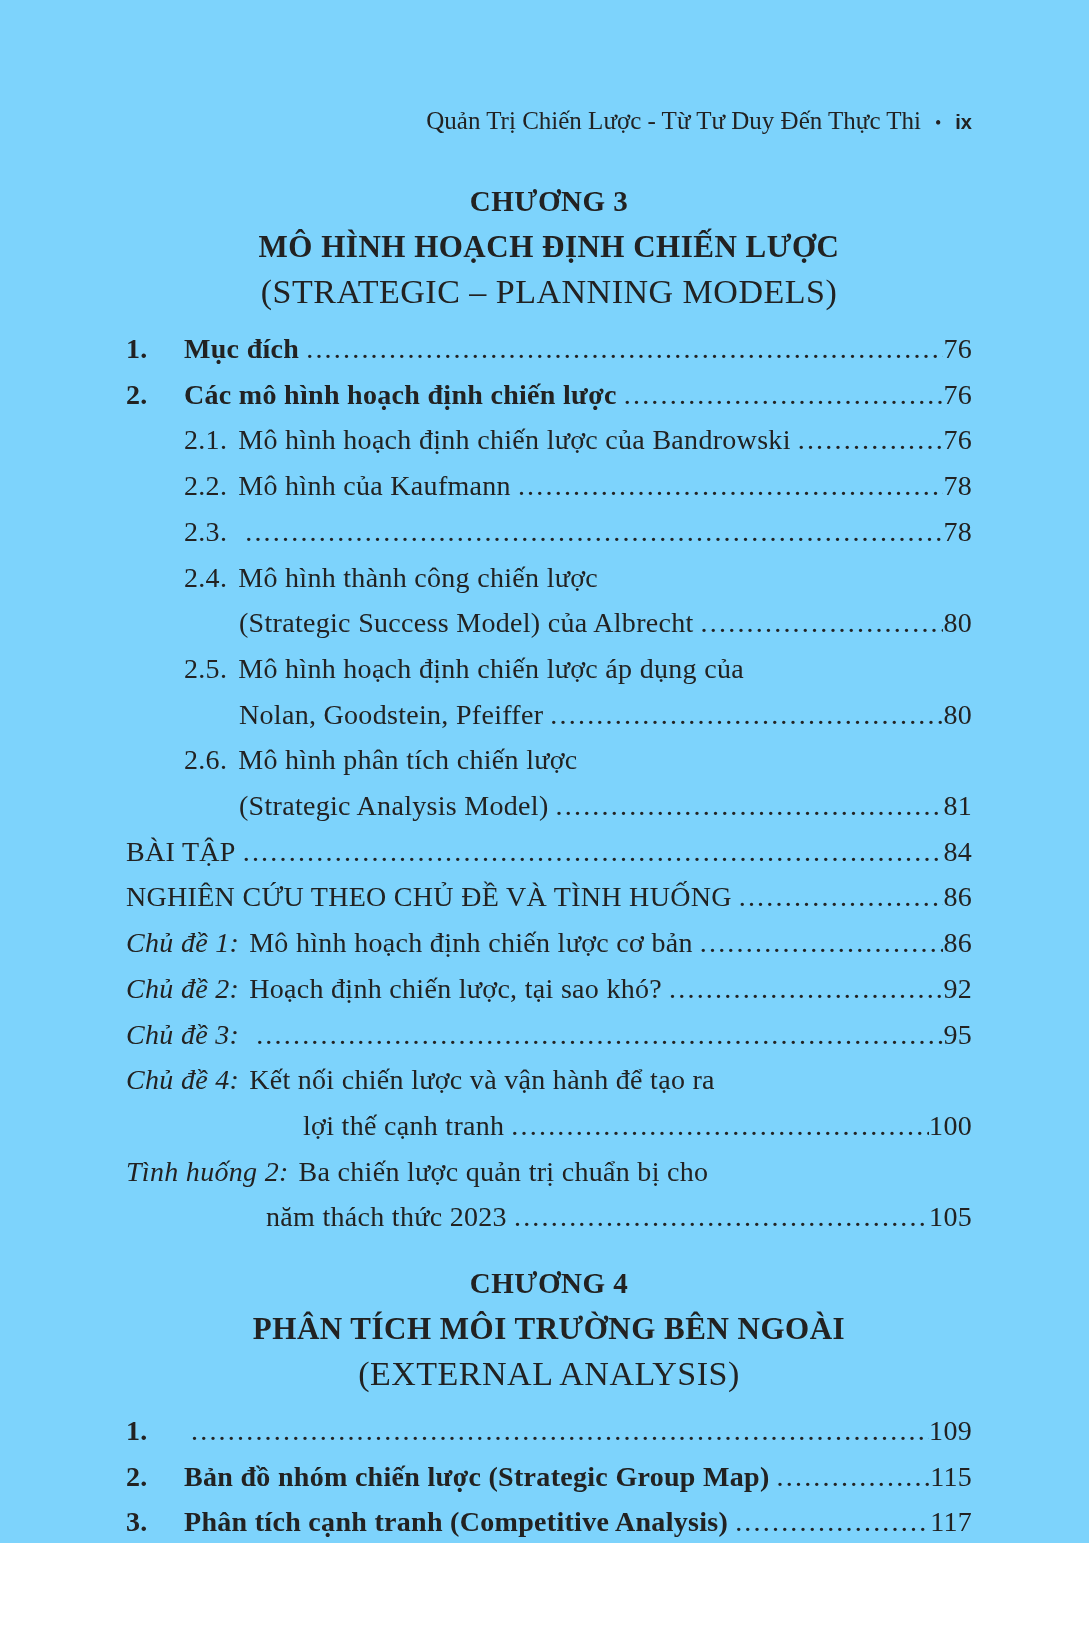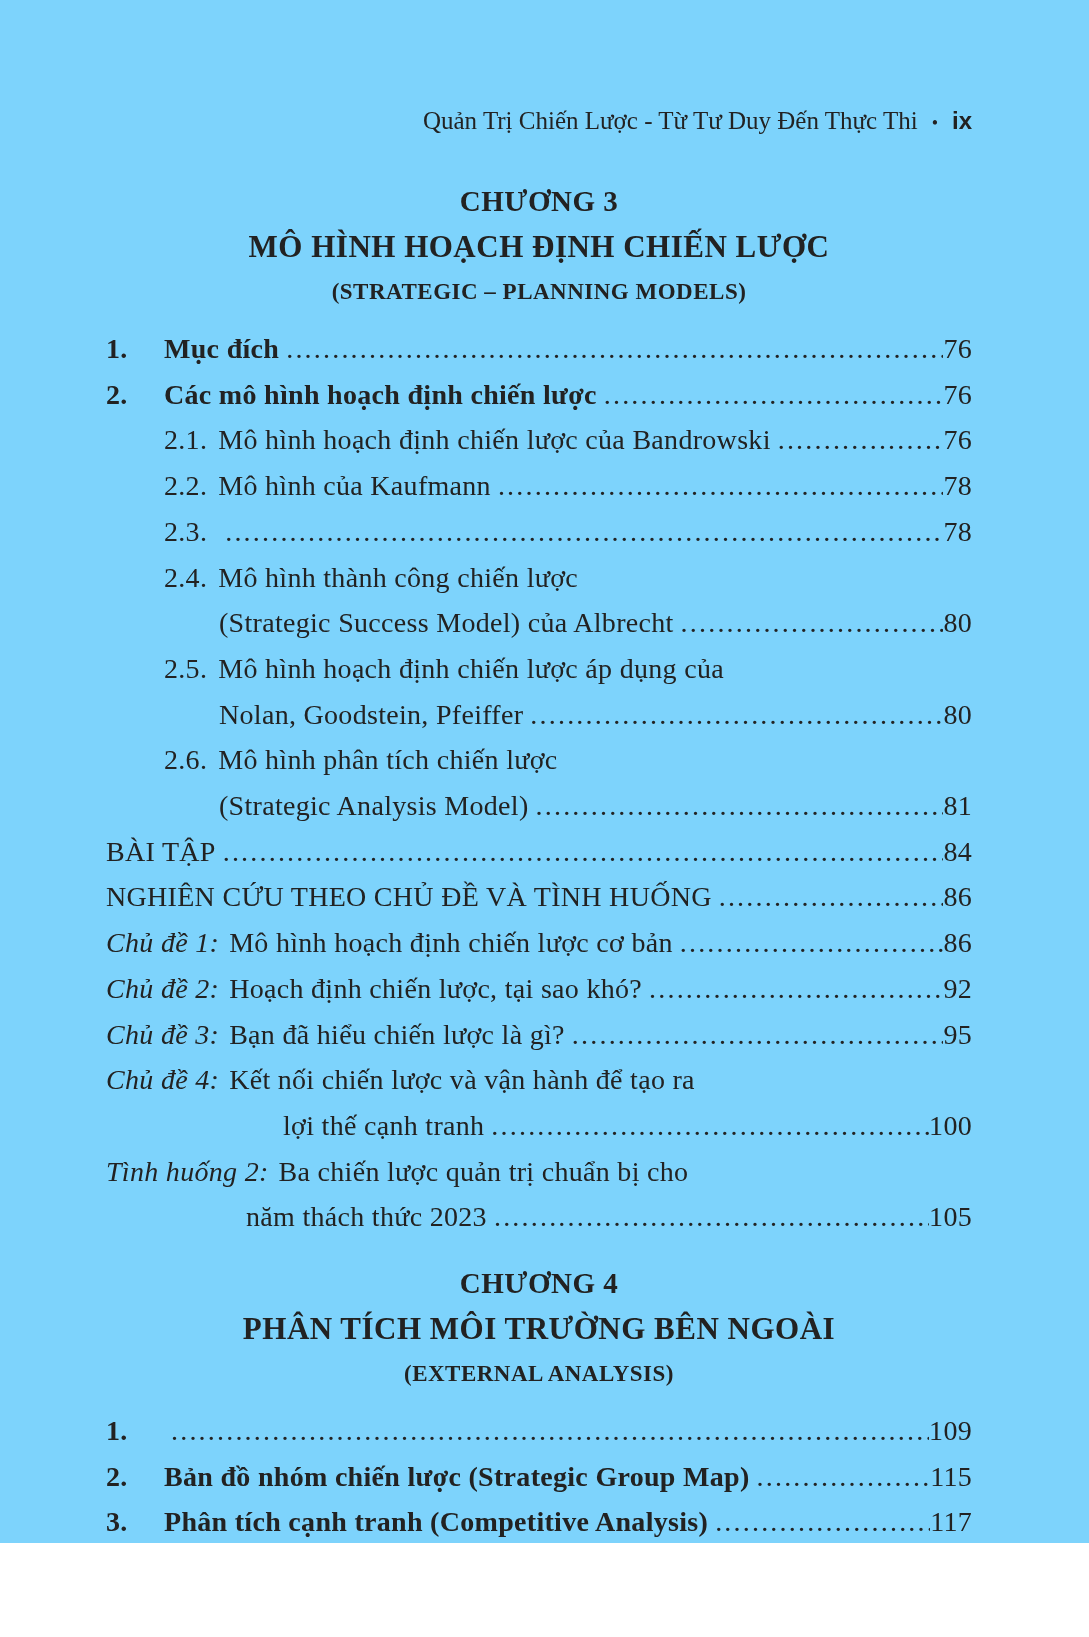--- a/index.html
+++ b/index.html
@@ -6,27 +6,27 @@
   .page{
     position:relative;width:1089px;height:1543px;background:#7dd3fc;
     font-family:"Liberation Serif","DejaVu Serif",serif;color:#222222;overflow:hidden;
   }
   .running-header{
     position:absolute;top:106px;left:110px;right:117px;
     display:flex;justify-content:flex-end;align-items:baseline;
     font-size:25px;line-height:30px;white-space:nowrap;
   }
   .running-header .bullet{margin:0 14px;font-size:18px;}
-  .running-header .folio{font-family:"Liberation Sans","DejaVu Sans",sans-serif;font-weight:700;font-size:24px;}
-  .toc{position:absolute;top:179px;left:106px;right:117px;}
+  .running-header .folio{font-family:"Liberation Sans","DejaVu Sans",sans-serif;font-weight:700;font-size:20px;}
+  .toc{position:absolute;top:179px;left:126px;right:117px;}
   .chapter + .chapter{margin-top:21px;}
   .chapter-head{text-align:center;font-weight:700;letter-spacing:0.5px;}
   .ch-num{font-size:29px;line-height:45px;margin:0;font-weight:700;}
   .ch-title{font-size:31px;line-height:45px;margin:0;font-weight:700;}
-  .ch-sub{font-size:23px;line-height:45px;margin:0;font-weight:700;}
+  .ch-sub{font-size:34px;line-height:45px;margin:0;font-weight:400;}
   .entries{margin-top:12px;}
   .row{
     display:flex;align-items:baseline;
     font-size:28px;line-height:45.7px;letter-spacing:0.3px;white-space:nowrap;
   }
   .row .num{flex:0 0 auto;}
   .row .prefix{font-style:italic;margin-right:10px;flex:0 0 auto;}
   .row .text{flex:0 0 auto;}
   .row .dots{flex:1 1 0;min-width:0;overflow:hidden;margin-left:7px;}
   .row .dots::after{
@@ -166,21 +166,20 @@
 
     <span class="prefix">Chủ đề 2:</span>
     <span class="text">Hoạch định chiến lược, tại sao khó?</span>
     <span class="dots"></span>
     <span class="page-num">92</span>
   </div>
 
   <div class="row indent-root">
 
     <span class="prefix">Chủ đề 3:</span>
-    <span class="text">Bạn đã hiểu chiến lược là gì?</span>
     <span class="dots"></span>
     <span class="page-num">95</span>
   </div>
 
   <div class="row indent-root">
 
     <span class="prefix">Chủ đề 4:</span>
     <span class="text">Kết nối chiến lược và vận hành để tạo ra</span>
 
   </div>

